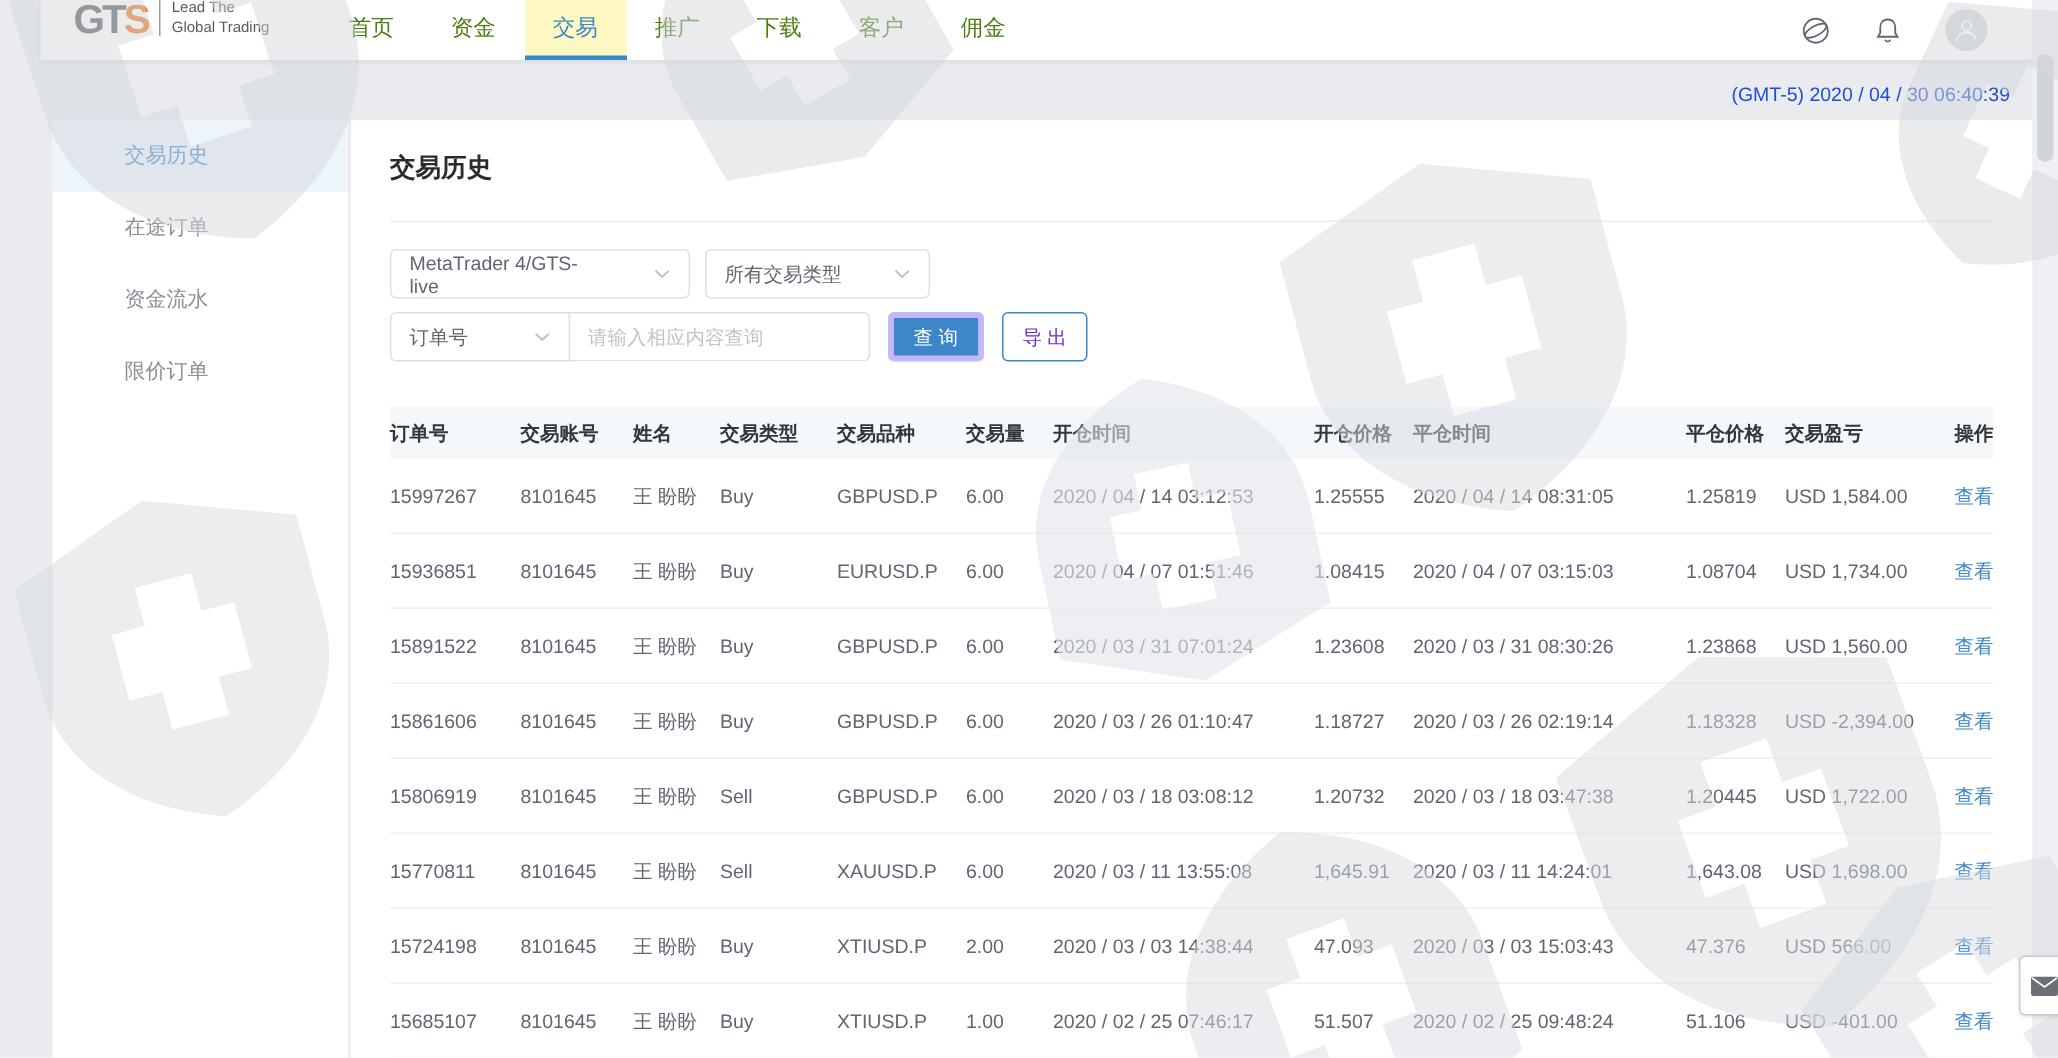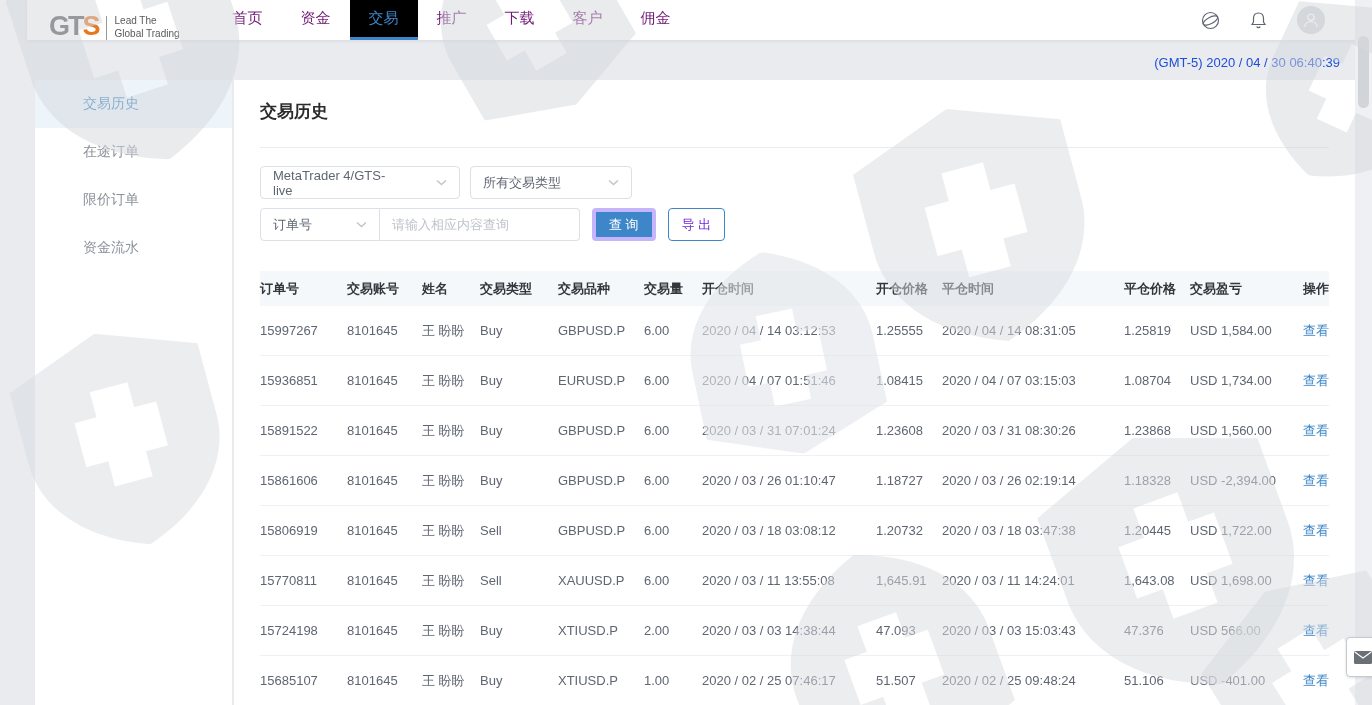--- a/index.html
+++ b/index.html
@@ -10,31 +10,31 @@
     font-family: "Liberation Sans", sans-serif;
     overflow: hidden;
   }
 
   
   .header {
     position: absolute; left: 27px; top: 0; width: 1328px; height: 40px;
     background: #fff; display: flex; align-items: stretch;
     box-shadow: 0 1px 4px rgba(0,0,0,.08); z-index: 3;
   }
-  .logo { display:flex; align-items:flex-end; margin-left:22px; }
+  .logo { display:flex; align-items:flex-start; margin-left:22px; }
   .logo-text { font-size:27px; font-weight:bold; color:#58595b; letter-spacing:-2px; line-height:1; }
   .logo-text .s { color:#e87722; }
   .logo-div { width:1px; height:24px; background:#9a9a9a; margin:0 8px 0 7px; }
   .logo-tag { font-size:10px; color:#58595b; line-height:1.25; }
   .nav { display:flex; margin-left:34px; }
   .nav-item {
     padding:0 19px; display:flex; align-items:center; font-size:15px;
-    color:#701a75; cursor:pointer; border-bottom:3px solid transparent;
-  }
-  .nav-item.active { color:#3d87c9; background:#000000; border-bottom-color:#3d87c9; }
+    color:#4d7c0f; cursor:pointer; border-bottom:3px solid transparent;
+  }
+  .nav-item.active { color:#3d87c9; background:#fef9c3; border-bottom-color:#3d87c9; }
   .header-right { margin-left:auto; display:flex; align-items:center; margin-right:30px; }
   .hicon { margin-left:30px; display:flex; align-items:center; cursor:pointer; }
   .avatar { width:28px; height:28px; border-radius:50%; background:#d4d6d9; display:flex; align-items:center; justify-content:center; }
 
   
   .timestamp { position:absolute; top:55px; right:32px; font-size:13px; color:#1d4ed8; z-index:2; }
 
   
   .sidebar {
     position:absolute; left:35px; top:80px; width:198px; bottom:0;
@@ -61,21 +61,21 @@
   .main-title { font-size:17px; font-weight:bold; color:#2b2b2b; padding:20px 0 24px; border-bottom:1px solid #ececec; }
 
   .filters { padding-top:18px; }
   .filter-row { display:flex; align-items:center; margin-bottom:9px; }
   .selectbox {
     height:33px; border:1px solid #dcdfe6; border-radius:4px; background:#fff;
     display:flex; align-items:center; justify-content:space-between;
     padding:0 12px; font-size:13px; color:#5f6672; cursor:pointer; flex:none;gap:32px;
   }
   .sel-account { width:200px; margin-right:10px; }
-  .sel-type { width:162px; margin-right:10px; }
+  .sel-type { width:150px; margin-right:10px; }
   .daterange {
     width:344px; height:33px; border:1px solid #dcdfe6; border-radius:4px; background:#fff;
     display:flex; align-items:center; justify-content:center; gap:42px;
     font-size:13px; color:#bfc3cb; position:relative; cursor:pointer;
   }
   .daterange .cal { position:absolute; right:11px; top:8px; }
   .compound { display:flex; }
   .sel-field { width:120px; border-radius:4px 0 0 4px; }
   .search-input {
     width:200px; height:33px; border:1px solid #dcdfe6; border-left:none;
@@ -166,22 +166,22 @@
     </span>
   </div>
 </div>
 
 <div class="timestamp">(GMT-5) 2020 / 04 / 30 06:40:39</div>
 
 <div class="sidebar">
   <div id="side-items">
       <div class="side-item active">交易历史</div>
       <div class="side-item">在途订单</div>
+      <div class="side-item">资金流水</div>
       <div class="side-item">限价订单</div>
-      <div class="side-item">资金流水</div>
     </div>
 </div>
 
 <div class="main">
   <div class="main-title">交易历史</div>
 
   <div class="filters">
     <div class="filter-row">
       <div class="selectbox sel-account">
         <span>MetaTrader 4/GTS-live</span>

